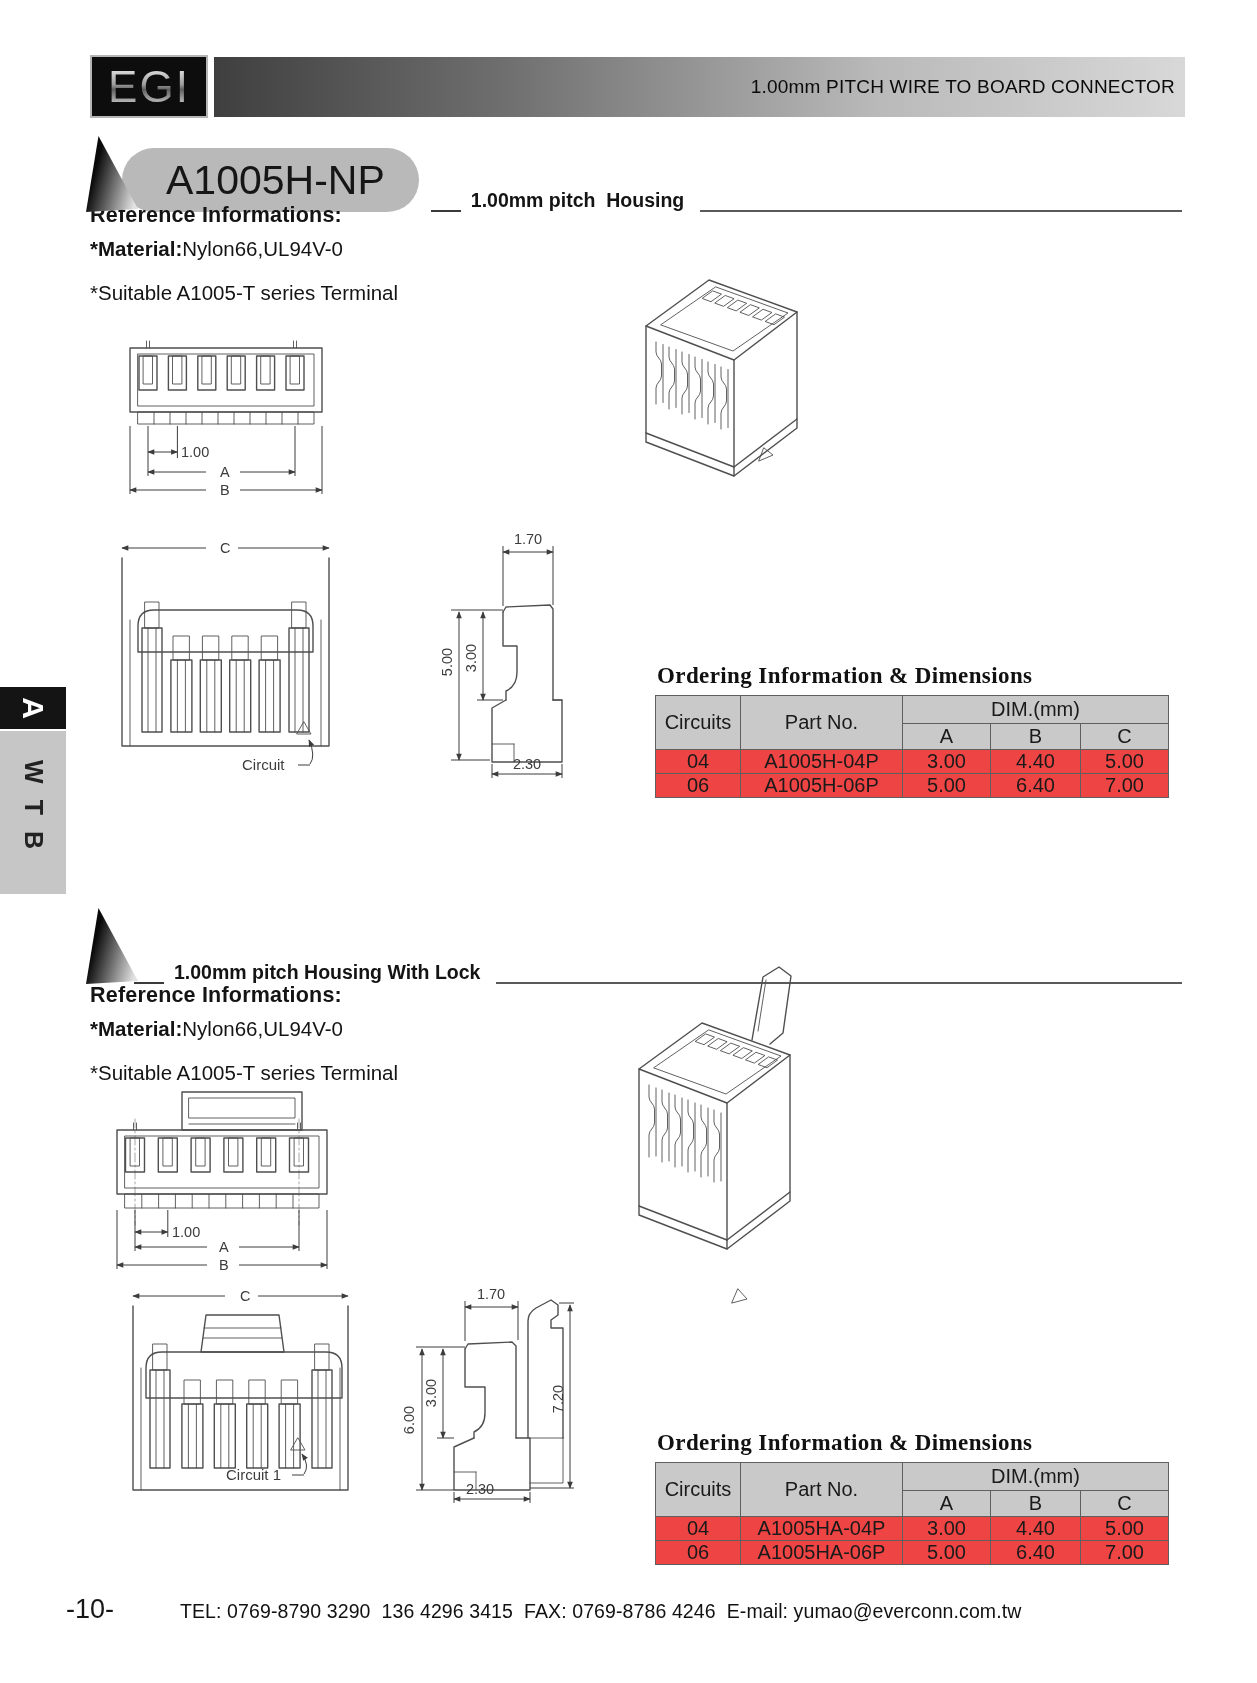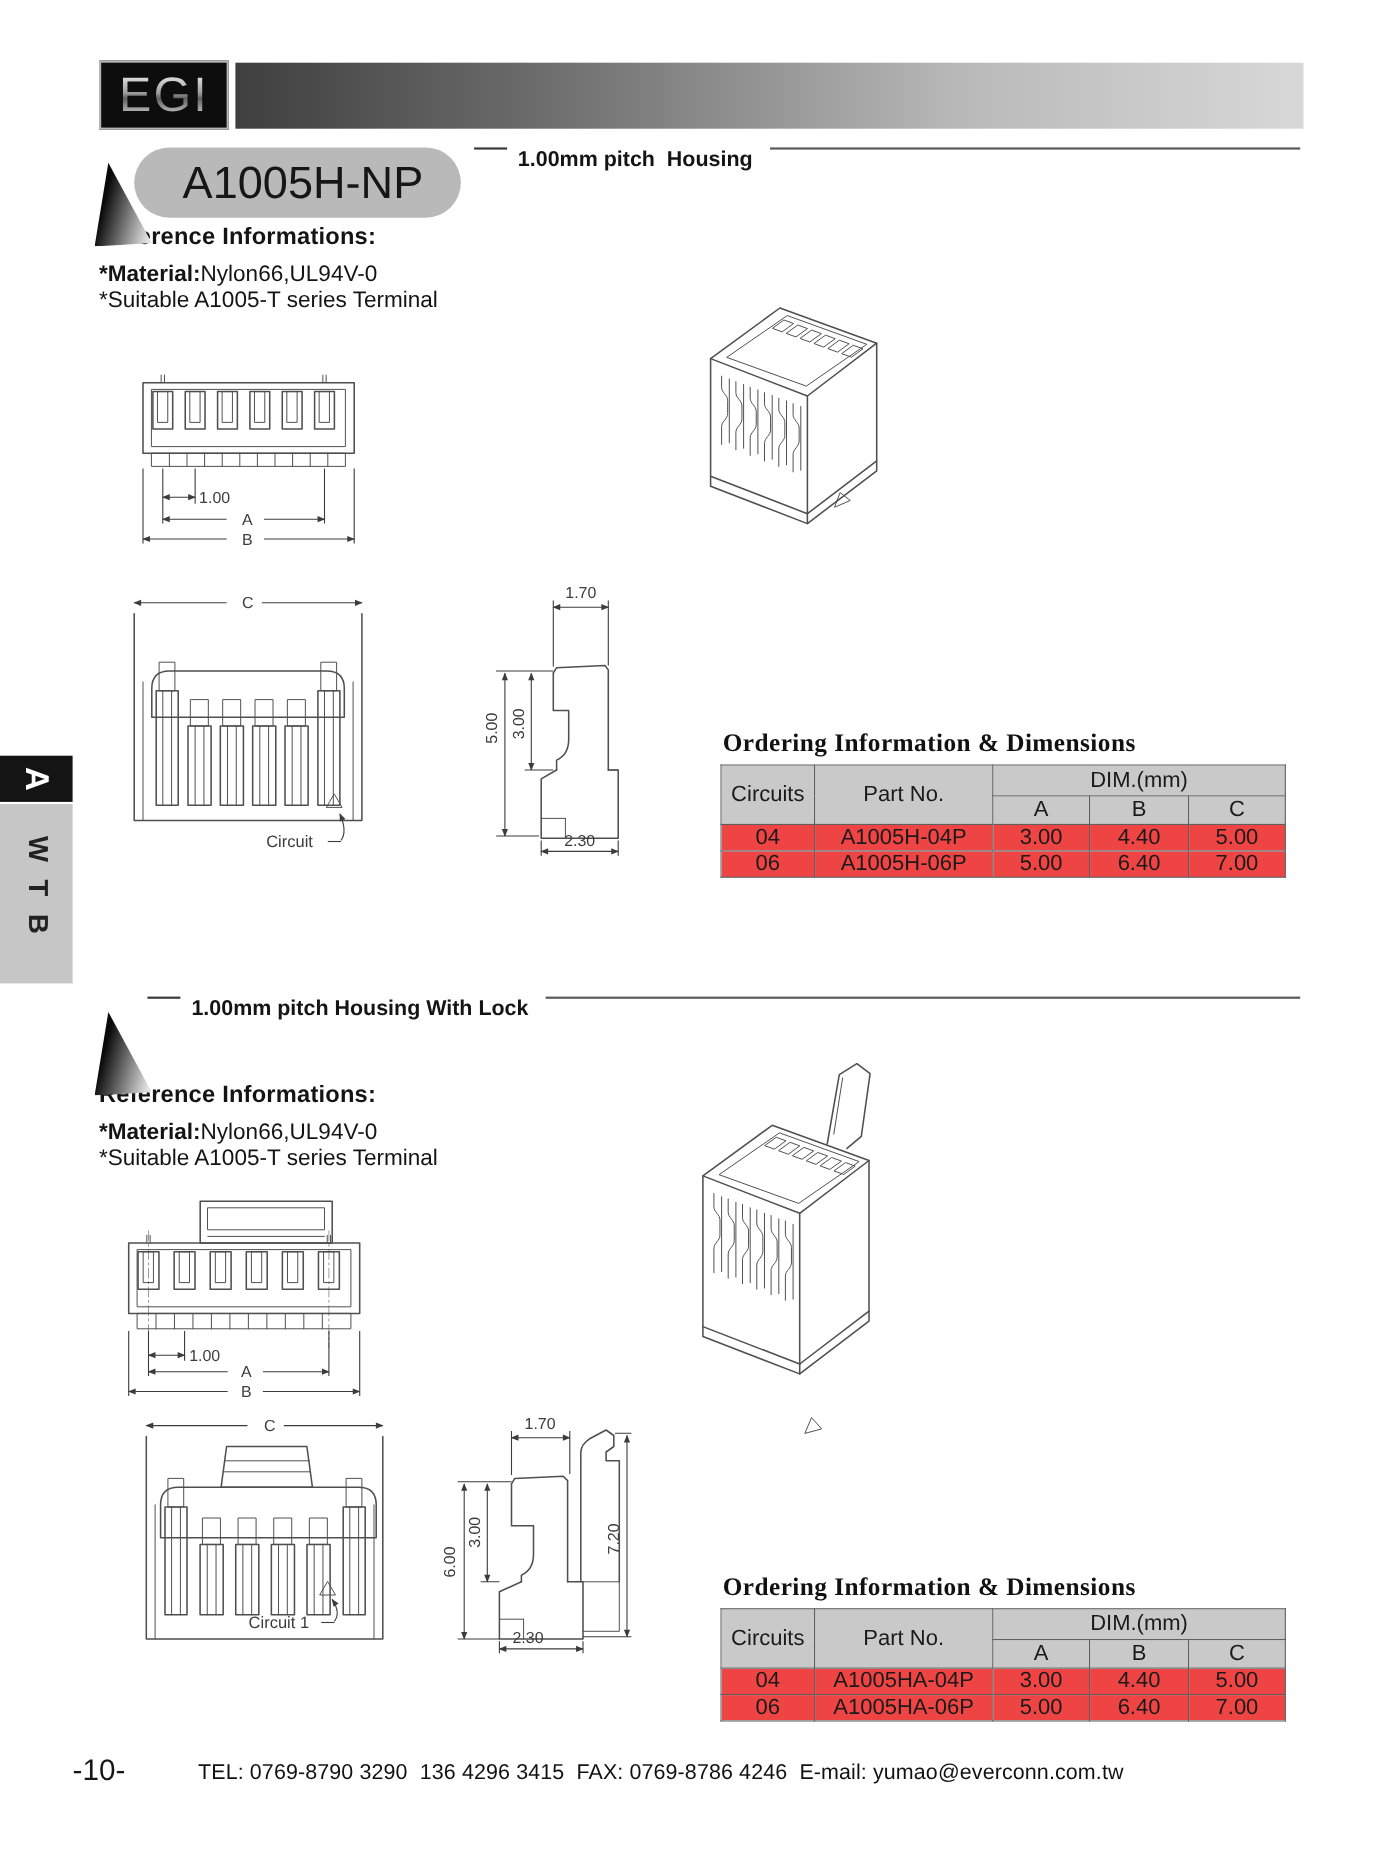--- a/index.html
+++ b/index.html
@@ -13,36 +13,36 @@
   .logo-box span{font-size:44px;font-weight:normal;letter-spacing:2px;
             background:linear-gradient(180deg,#f4f4f4 5%,#9d9d9d 45%,#5f5f5f 55%,#e9e9e9 95%);
             -webkit-background-clip:text;background-clip:text;color:transparent}
   .banner{left:214px;top:57px;width:971px;height:60px;
           background:linear-gradient(90deg,#3f3f3f 0%,#6f6f6f 30%,#b9b9b9 68%,#d8d8d8 100%);
           display:flex;align-items:center}
   .banner .series{color:#fff;font-weight:bold;font-size:41px;letter-spacing:1px;padding-left:14px;white-space:pre}
   .banner .subtitle{margin-left:auto;padding-right:10px;font-size:19px;color:#0a0a0a;letter-spacing:.2px;white-space:pre}
 
   
-  .sec-hdr{left:86px;width:1096px;height:78px;display:flex;align-items:flex-start}
+  .sec-hdr{left:86px;width:1096px;height:78px;display:flex;align-items:flex-end}
   .cone{width:52px;height:76px;flex:none;margin-right:-16px;margin-top:14px;z-index:2;
         background:linear-gradient(105deg,#0a0a0a 25%,#6a6a6a 55%,#e2e2e2 92%);
         clip-path:polygon(24% 0,100% 96%,0 100%)}
   .pill{background:#b9b9b9;border-radius:34px;height:64px;display:flex;align-items:center;
         padding:0 34px 0 44px;font-size:41px;color:#161616;white-space:pre}
   .dash{width:30px;border-top:2px solid #3a3a3a;margin:0 10px 0 12px}
   .type{font-weight:bold;font-size:19.5px;white-space:pre;margin-right:16px}
   .rule{flex:1;border-top:2px solid #5a5a5a}
 
   
   .refs{left:90px;width:480px}
   .ref-title{font-weight:bold;font-size:21.5px;letter-spacing:.2px}
   .ref-line{font-size:20.5px;margin-top:9px;white-space:pre}
   .ref-line b{font-weight:bold}
-  .ref-line2{font-size:20.5px;white-space:pre}
+  .ref-line2{font-size:20.5px;margin-top:20px;white-space:pre}
 
   
   svg.draw{position:absolute;overflow:visible}
   .ln{stroke:#4f4f4f;fill:none;stroke-width:1.4;stroke-linejoin:round;stroke-linecap:round}
   .ln .thin{stroke-width:.9}
   .dim{stroke:#3c3c3c;fill:none;stroke-width:1}
   .dim text{stroke:none;fill:#3c3c3c;font-size:14.5px;font-family:"Liberation Sans",sans-serif}
   .dim .lbl2{font-size:15px}
   .cl{stroke:#8f8f8f;stroke-width:.8;stroke-dasharray:9 3 2 3;fill:none}
 
@@ -74,20 +74,21 @@
     <marker id="ar" viewBox="0 0 10 10" refX="9" refY="5" markerWidth="9" markerHeight="7" orient="auto-start-reverse">
       <path d="M0,1 L10,5 L0,9 Z" fill="#3c3c3c"></path>
     </marker>
   </defs>
 </svg>
 
 <div class="abs logo-box">
   <span>EGI</span>
 </div>
 <div class="abs banner">
+  <span class="subtitle">1.00mm PITCH WIRE TO BOARD CONNECTOR</span>
 </div>
 
 <div class="abs sec-hdr" style="top:134px">
   <div class="cone"></div>
   <div class="pill"><span>A1005H-NP</span></div>
   <div class="dash"></div>
   <div class="type">1.00mm pitch  Housing</div>
   <div class="rule"></div>
 </div>
 

